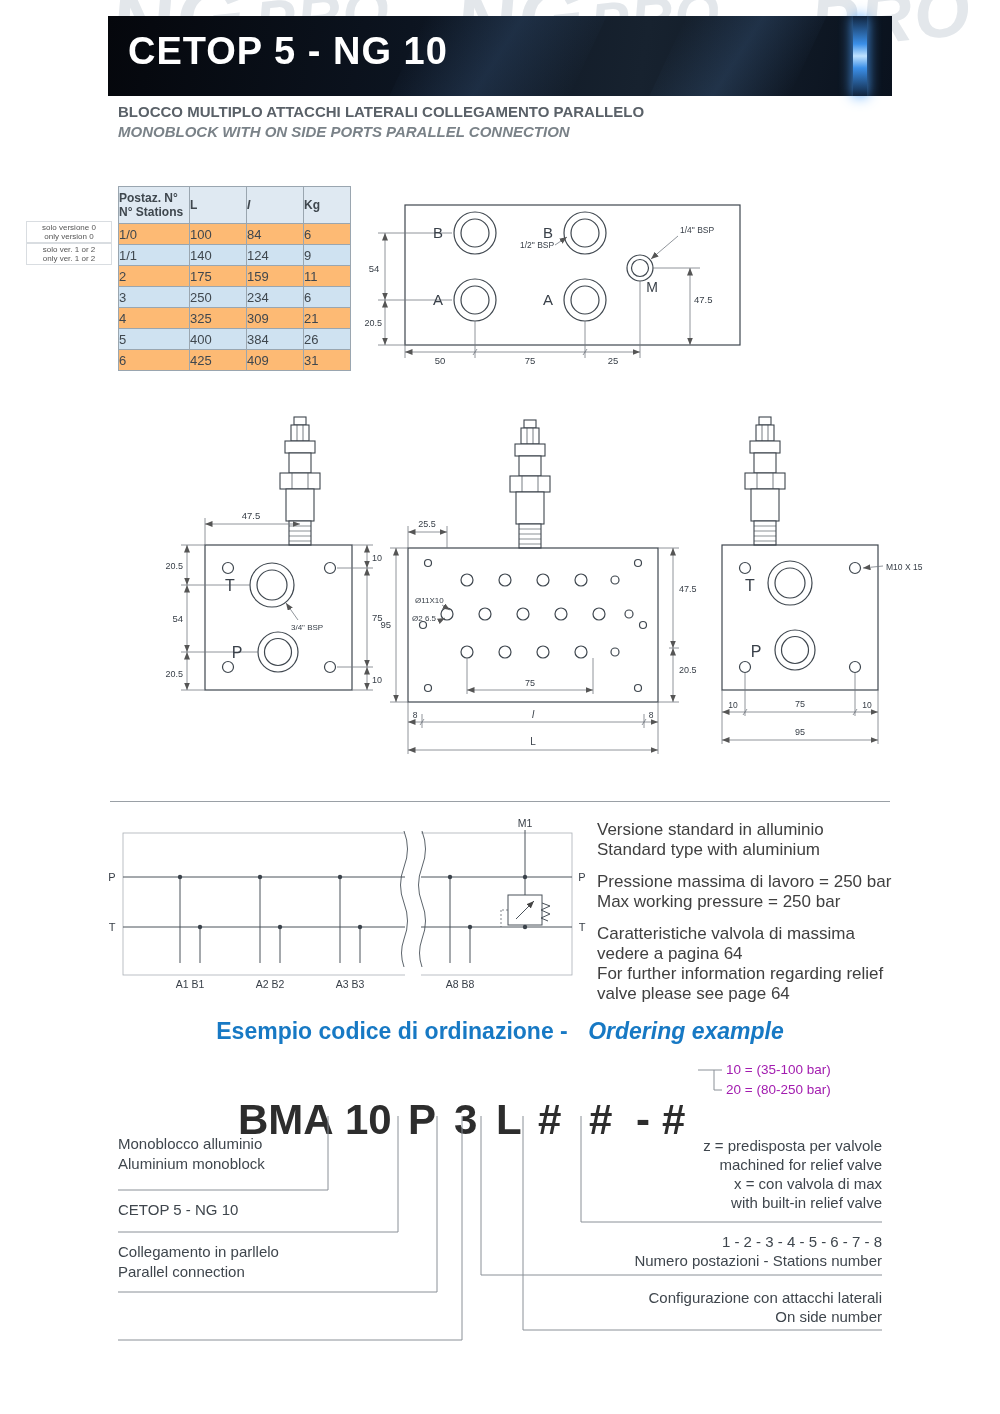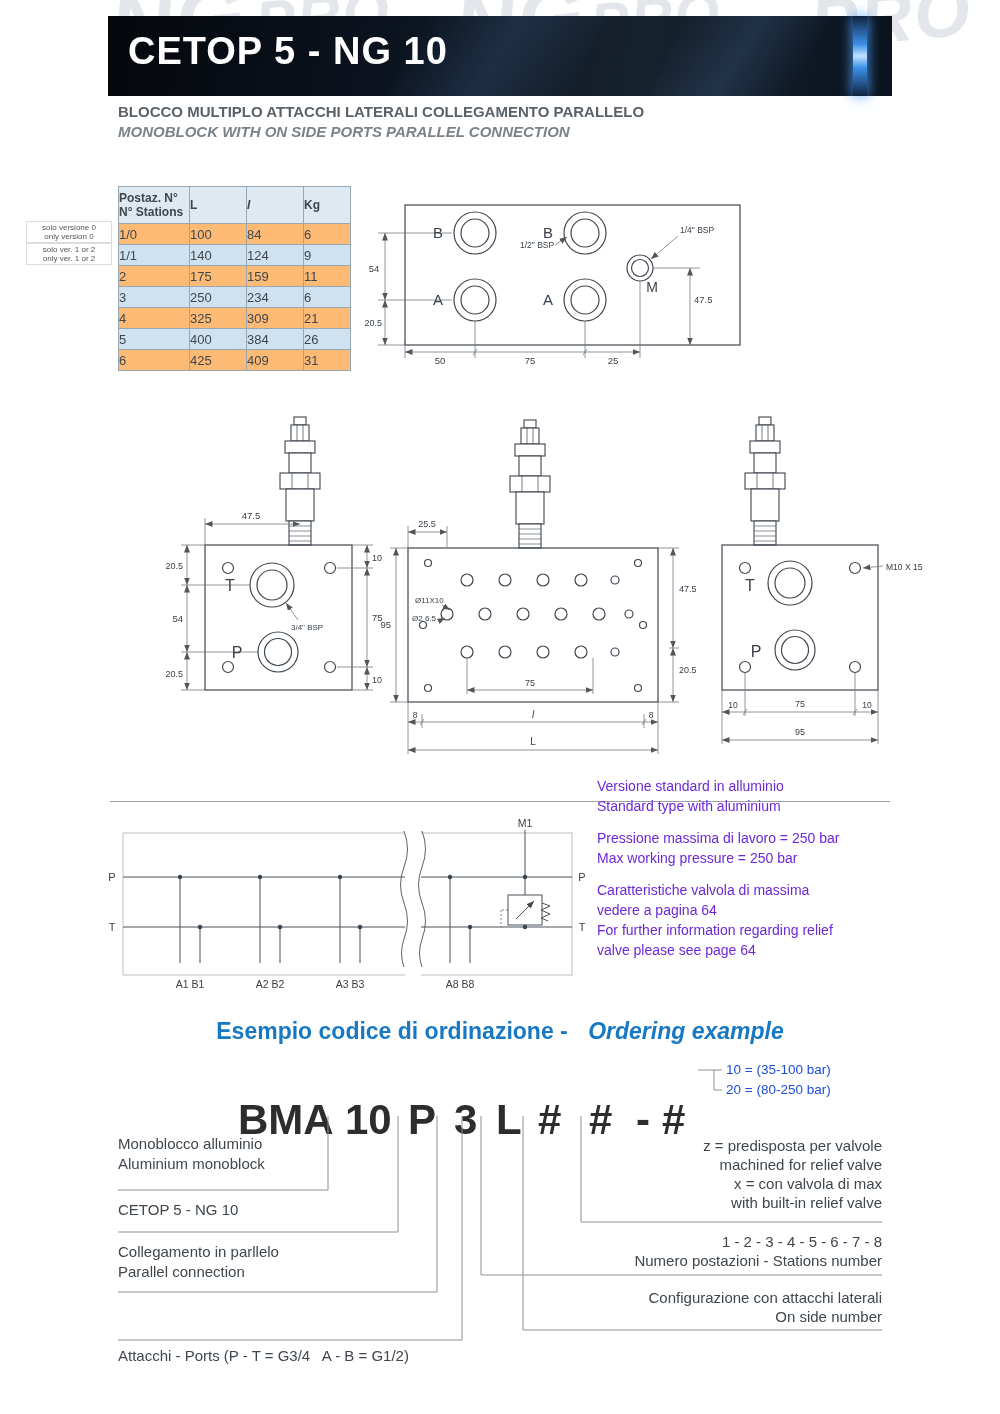--- a/index.html
+++ b/index.html
@@ -23,27 +23,27 @@
   .tbl th,.tbl td{border:1px solid #9aa6b0;text-align:left;padding:0;}
   .tbl th{background:#dfe9f2;font-size:12px;font-weight:bold;height:36px;}
   .tbl td{height:20px;background:#fdba74;}
   .tbl tr:nth-child(even) td{background:#cfe2f1;}
   .c1{width:70px;} .c2{width:56px;} .c3{width:56px;font-style:italic;} .c4{width:46px;}
   .note{position:absolute;left:26px;width:84px;font-size:8px;line-height:9px;color:#555;
         text-align:center;border:1px solid #d9dde1;z-index:2;padding:1px 0;}
   .dsvg{position:absolute;z-index:2;}
   svg{font-family:"Liberation Sans",sans-serif;}
   .sep{position:absolute;left:110px;top:801px;width:780px;height:1px;background:#9aa0a6;z-index:2;}
-  .info{position:absolute;left:597px;top:776px;width:300px;font-size:14px;color:#6d28d9;line-height:20px;z-index:2;}
+  .info{position:absolute;left:597px;top:820px;width:300px;font-size:17px;color:#404040;line-height:20px;z-index:2;}
   .info .grp{margin-bottom:12px;}
   .ord-title{position:absolute;left:0;top:1018px;width:1000px;text-align:center;font-size:23px;
         font-weight:bold;color:#1779c4;z-index:2;}
   .ord-title .it{font-style:italic;margin-left:14px;}
   .code-seg{position:absolute;top:1056px;font-size:42px;font-weight:bold;color:#2d2d2d;z-index:2;margin-top:40px;}
-  .press{position:absolute;left:726px;font-size:13.5px;color:#1d4ed8;z-index:2;}
+  .press{position:absolute;left:726px;font-size:13.5px;color:#a21caf;z-index:2;}
   .llab{position:absolute;left:118px;font-size:15px;color:#3f464d;line-height:20px;z-index:2;}
   .rlab{position:absolute;right:118px;font-size:15px;color:#3f464d;line-height:19px;text-align:right;z-index:2;}
   .pre{white-space:pre;}
 </style>
 </head>
 <body>
 
 <div class="page">
 
   <span class="wm" style="left:110px;top:-30px;font-size:88px;">NG</span>
@@ -476,23 +476,20 @@
     <div>Monoblocco alluminio</div>
     <div>Aluminium monoblock</div>
   </div>
   <div class="llab" style="top:1200px;">
     <div>CETOP 5 - NG 10</div>
   </div>
   <div class="llab" style="top:1242px;">
     <div>Collegamento in parllelo</div>
     <div>Parallel connection</div>
   </div>
-  <div class="llab pre" style="top:1306px;">
-    <div>Attacchi - Ports (P - T = G3/4   A - B = G1/2)</div>
-  </div>
 
   <div class="rlab" style="top:1136px;">
     <div>z = predisposta per valvole</div>
     <div>machined for relief valve</div>
     <div>x = con valvola di max</div>
     <div>with built-in relief valve</div>
   </div>
   <div class="rlab" style="top:1232px;">
     <div>1 - 2 - 3 - 4 - 5 - 6 - 7 - 8</div>
     <div>Numero postazioni - Stations number</div>

